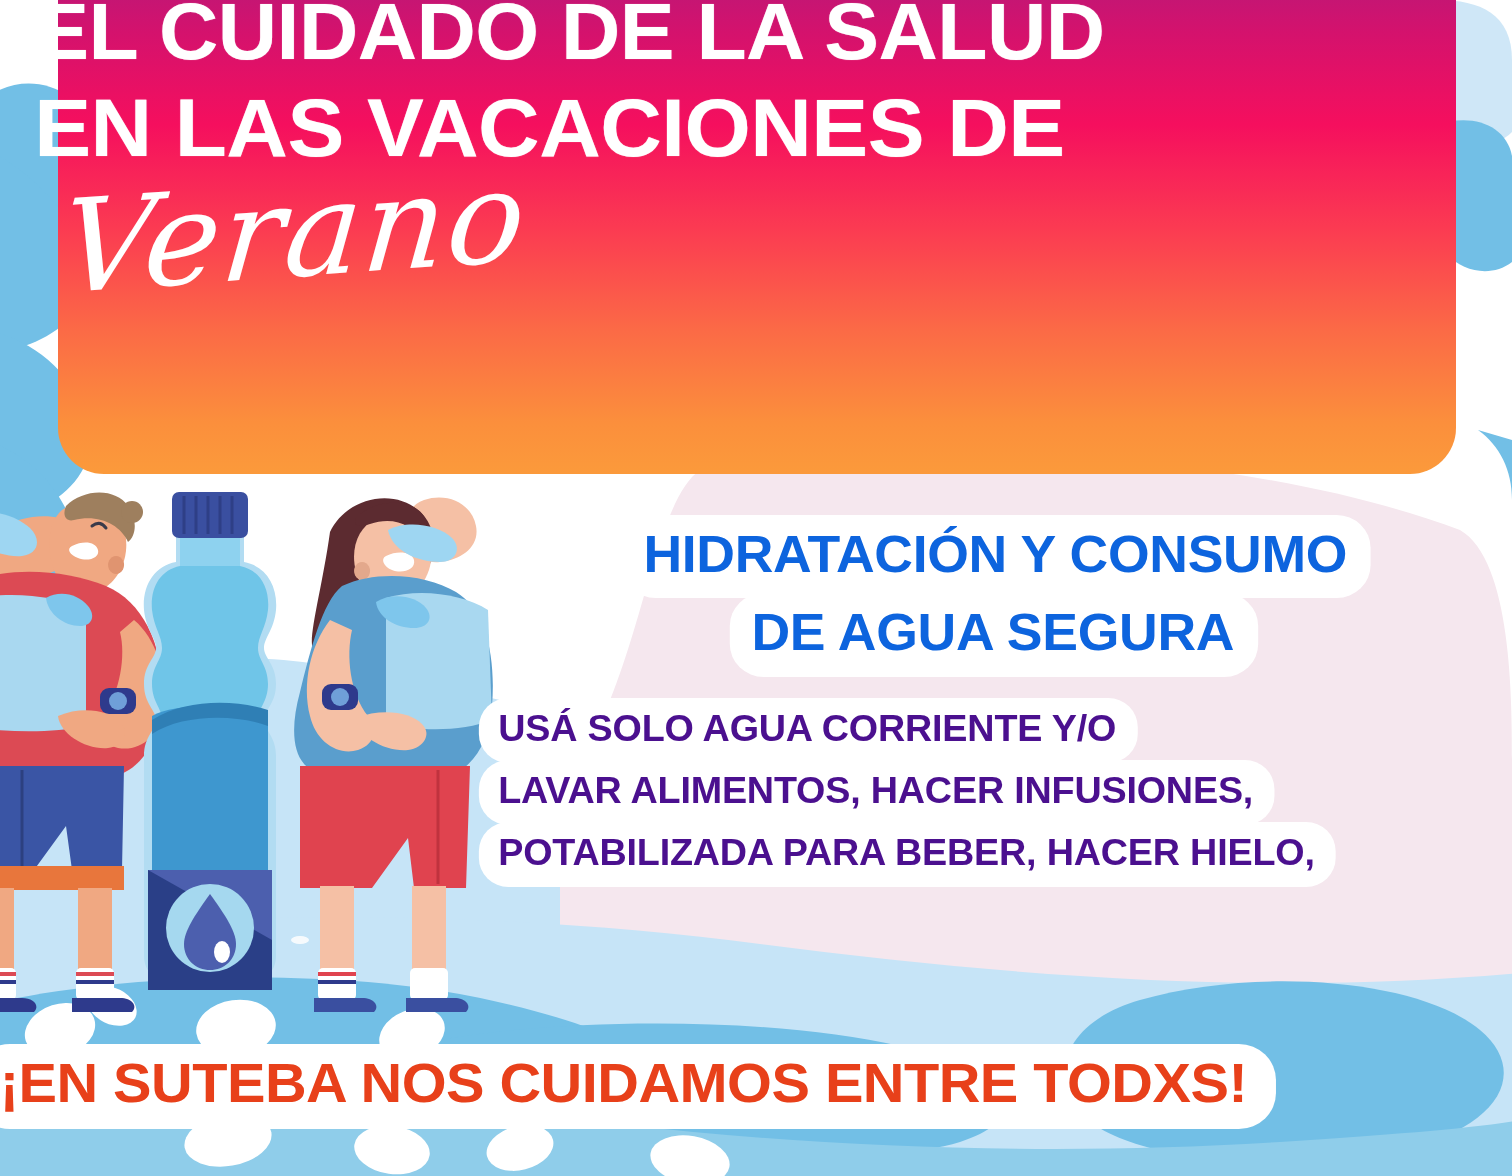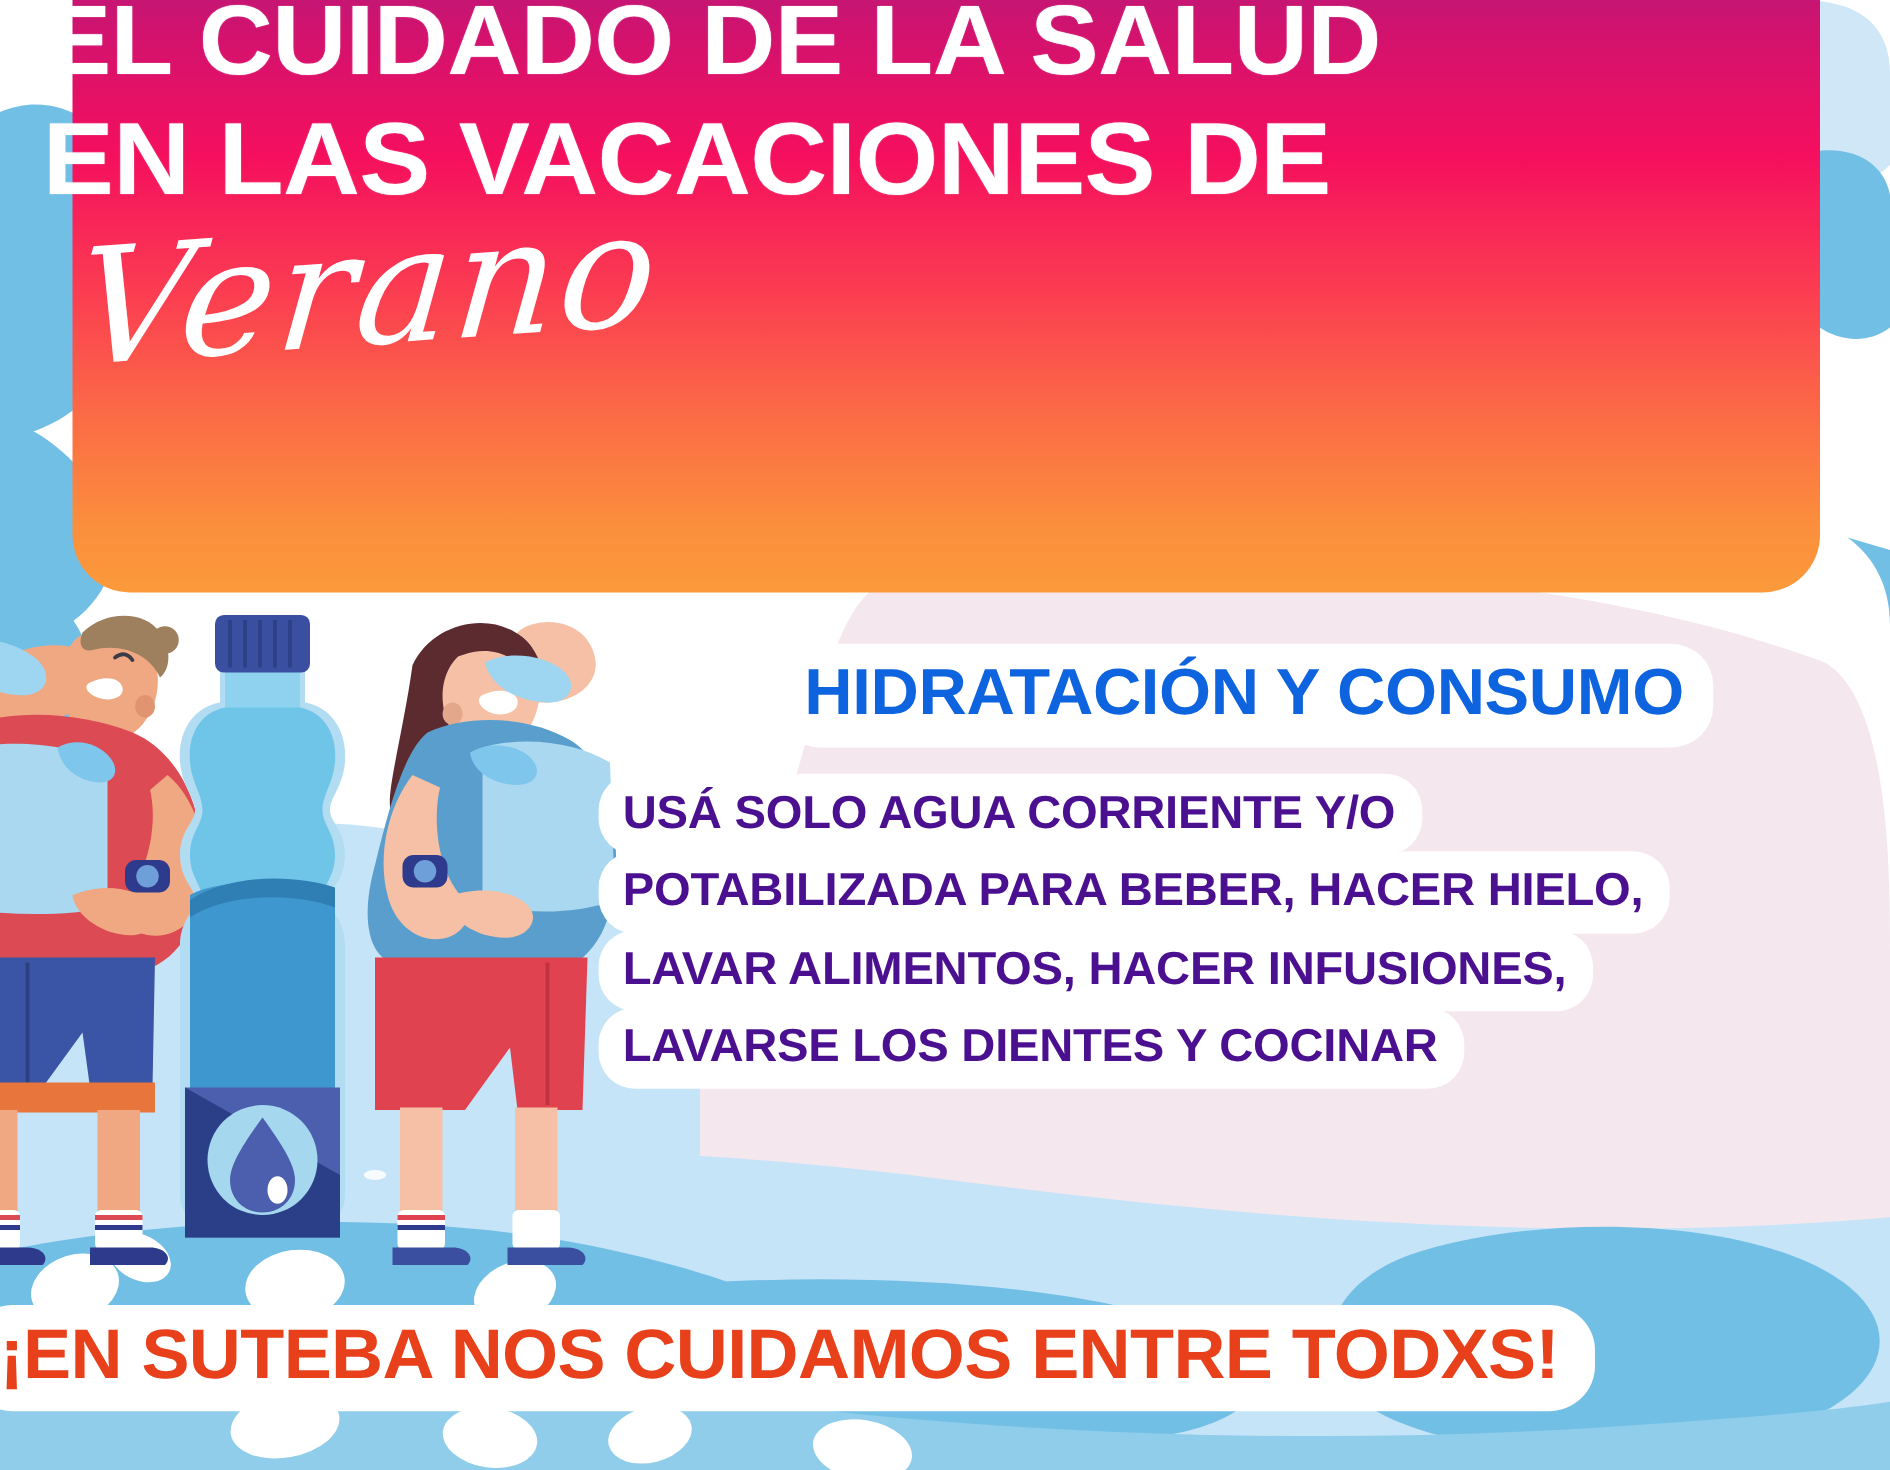--- a/index.html
+++ b/index.html
@@ -385,27 +385,27 @@
         <path d="M314,528 L362,528 C374,528 380,536 374,542 L314,542 Z" fill="#3a4fa0"></path>
         <path d="M406,528 L454,528 C466,528 472,536 466,542 L406,542 Z" fill="#3a4fa0"></path>
       </g>
     </svg>
   </div>
 
   <div class="content">
 
     <div class="heading-block">
       <div><span class="heading-line">HIDRATACIÓN Y CONSUMO</span></div>
+      <div><span class="heading-line">DE AGUA SEGURA</span></div>
     </div>
 
     <div class="body-block">
       <div><span class="body-line">USÁ SOLO AGUA CORRIENTE Y/O</span></div>
+      <div><span class="body-line">LAVAR ALIMENTOS, HACER INFUSIONES,</span></div>
       <div><span class="body-line">POTABILIZADA PARA BEBER, HACER HIELO,</span></div>
-      <div><span class="body-line">LAVAR ALIMENTOS, HACER INFUSIONES,</span></div>
-      <div><span class="body-line">LAVARSE LOS DIENTES Y COCINAR</span></div>
     </div>
   </div>
 
   <div class="footer">
     <span class="footer-text">¡EN SUTEBA NOS CUIDAMOS ENTRE TODXS!</span>
   </div>
 
 </div>
 
 </body></html>

